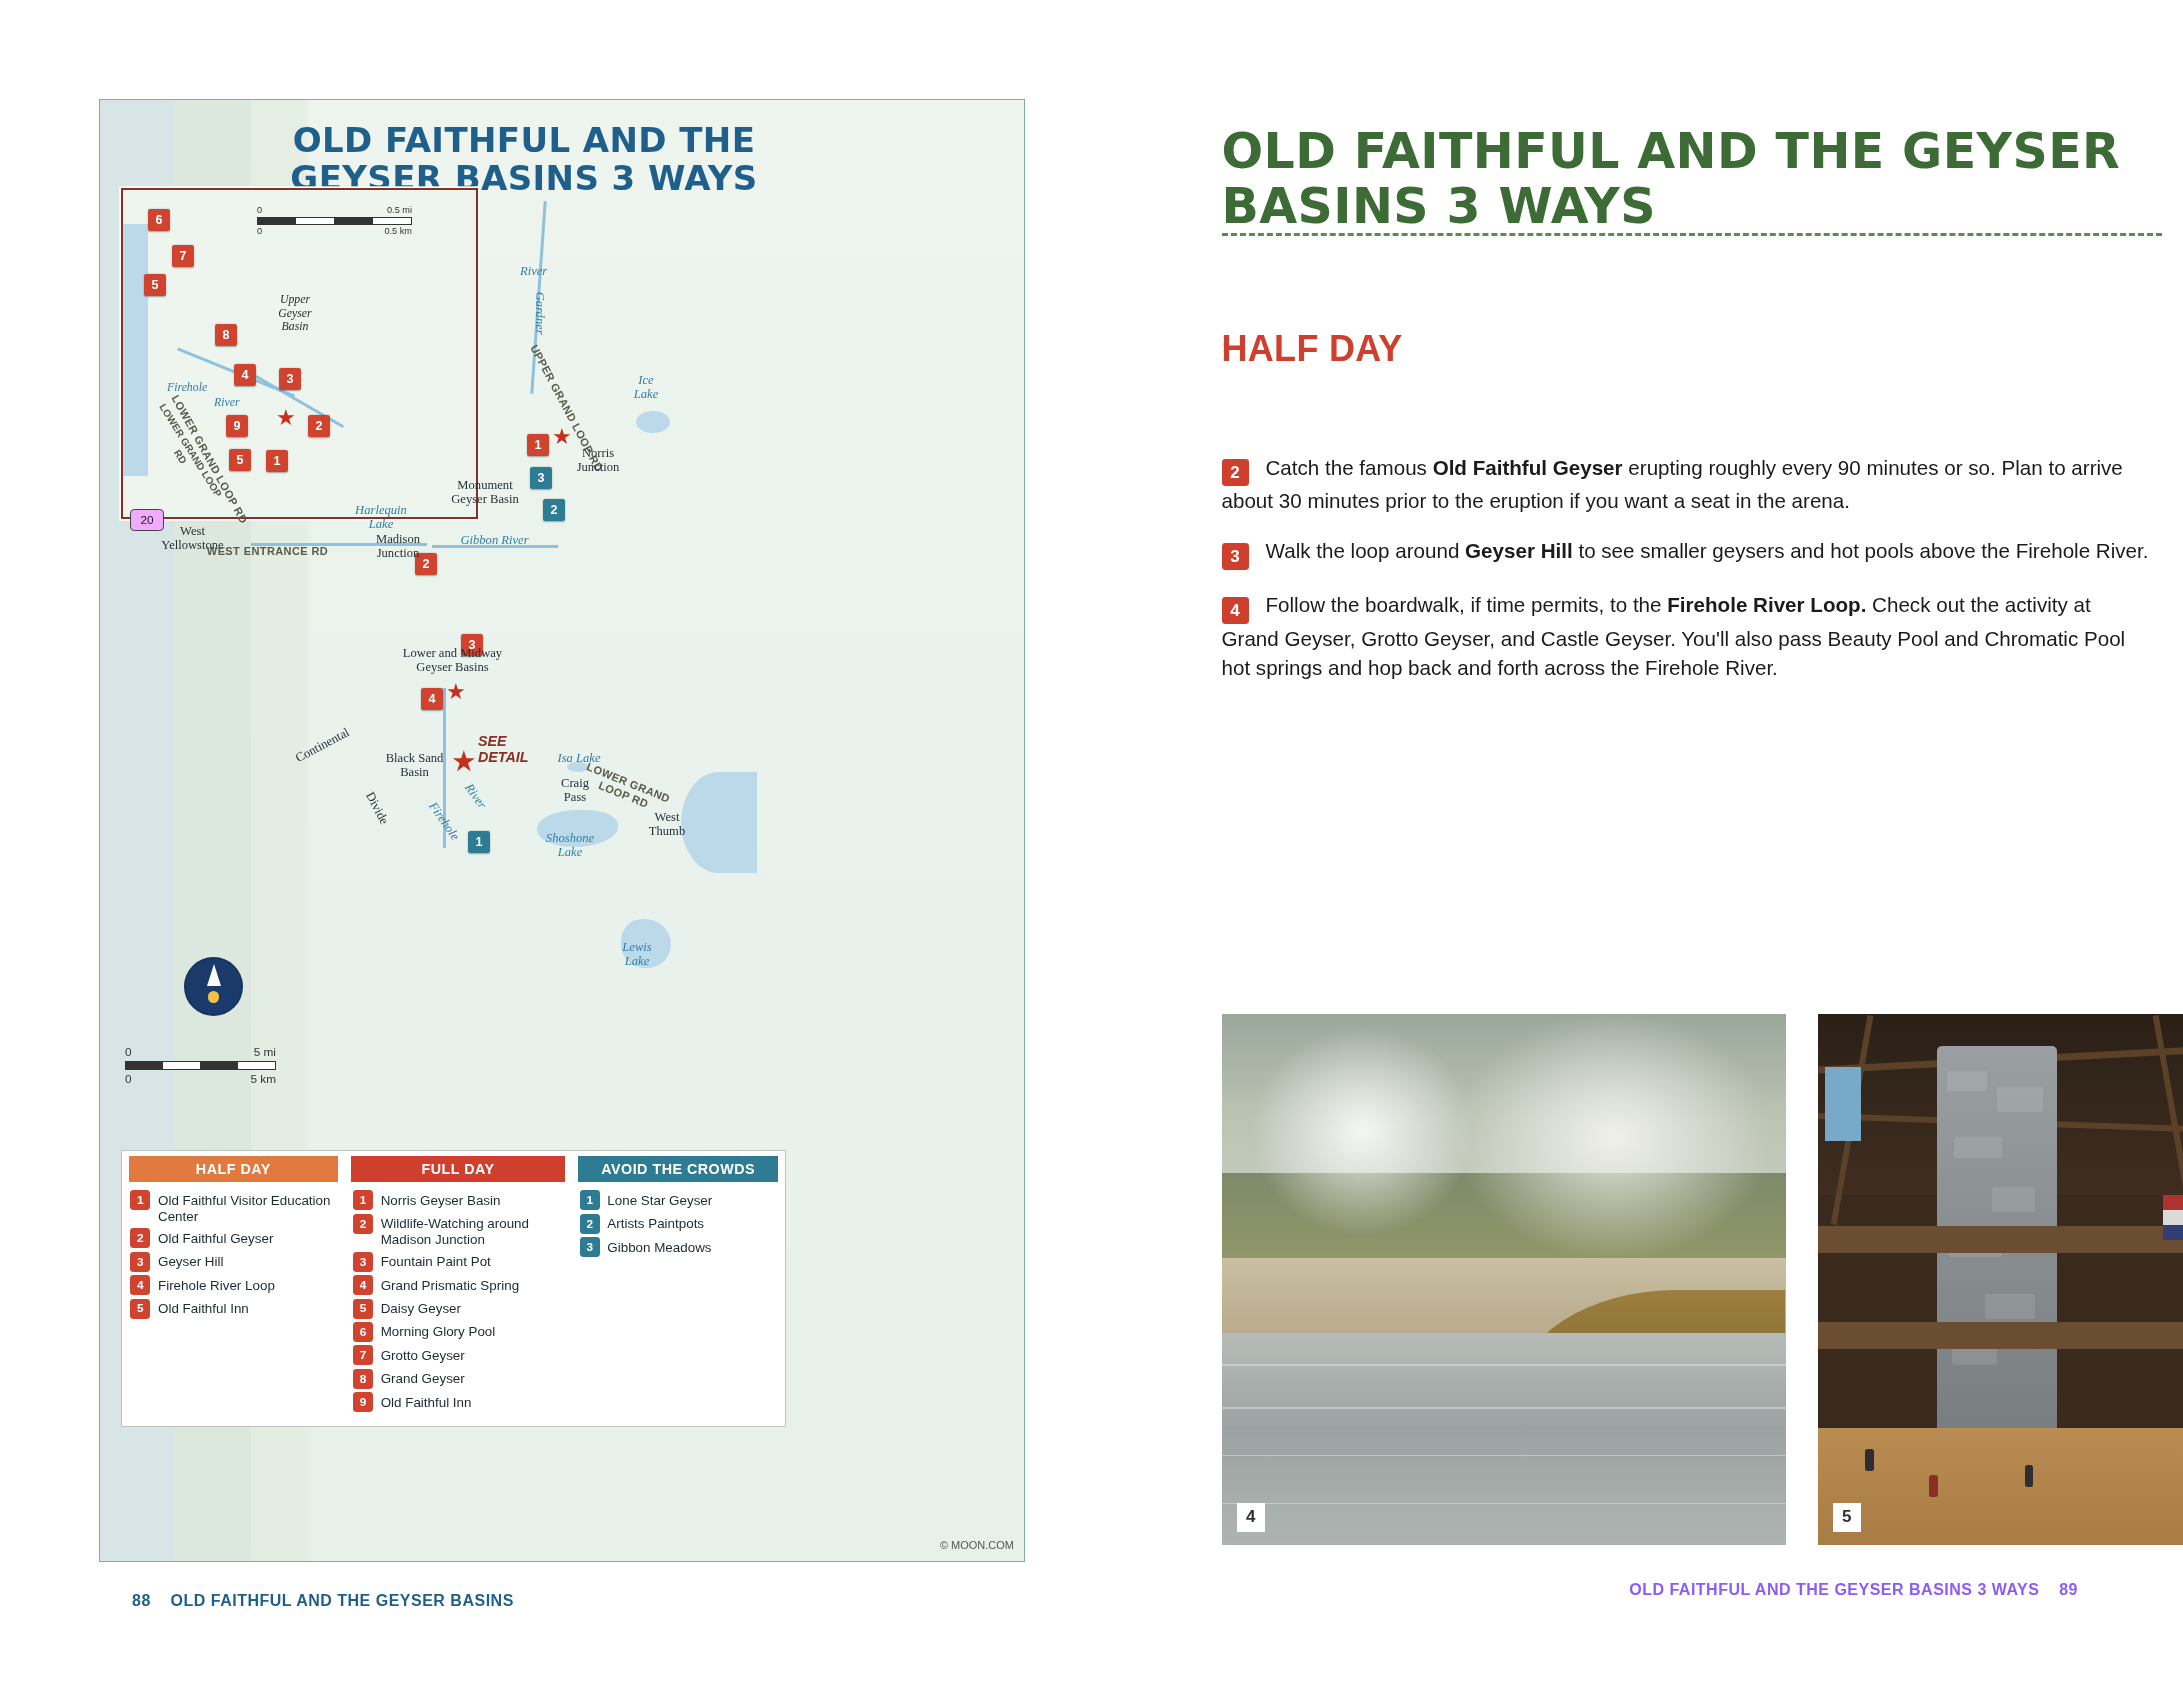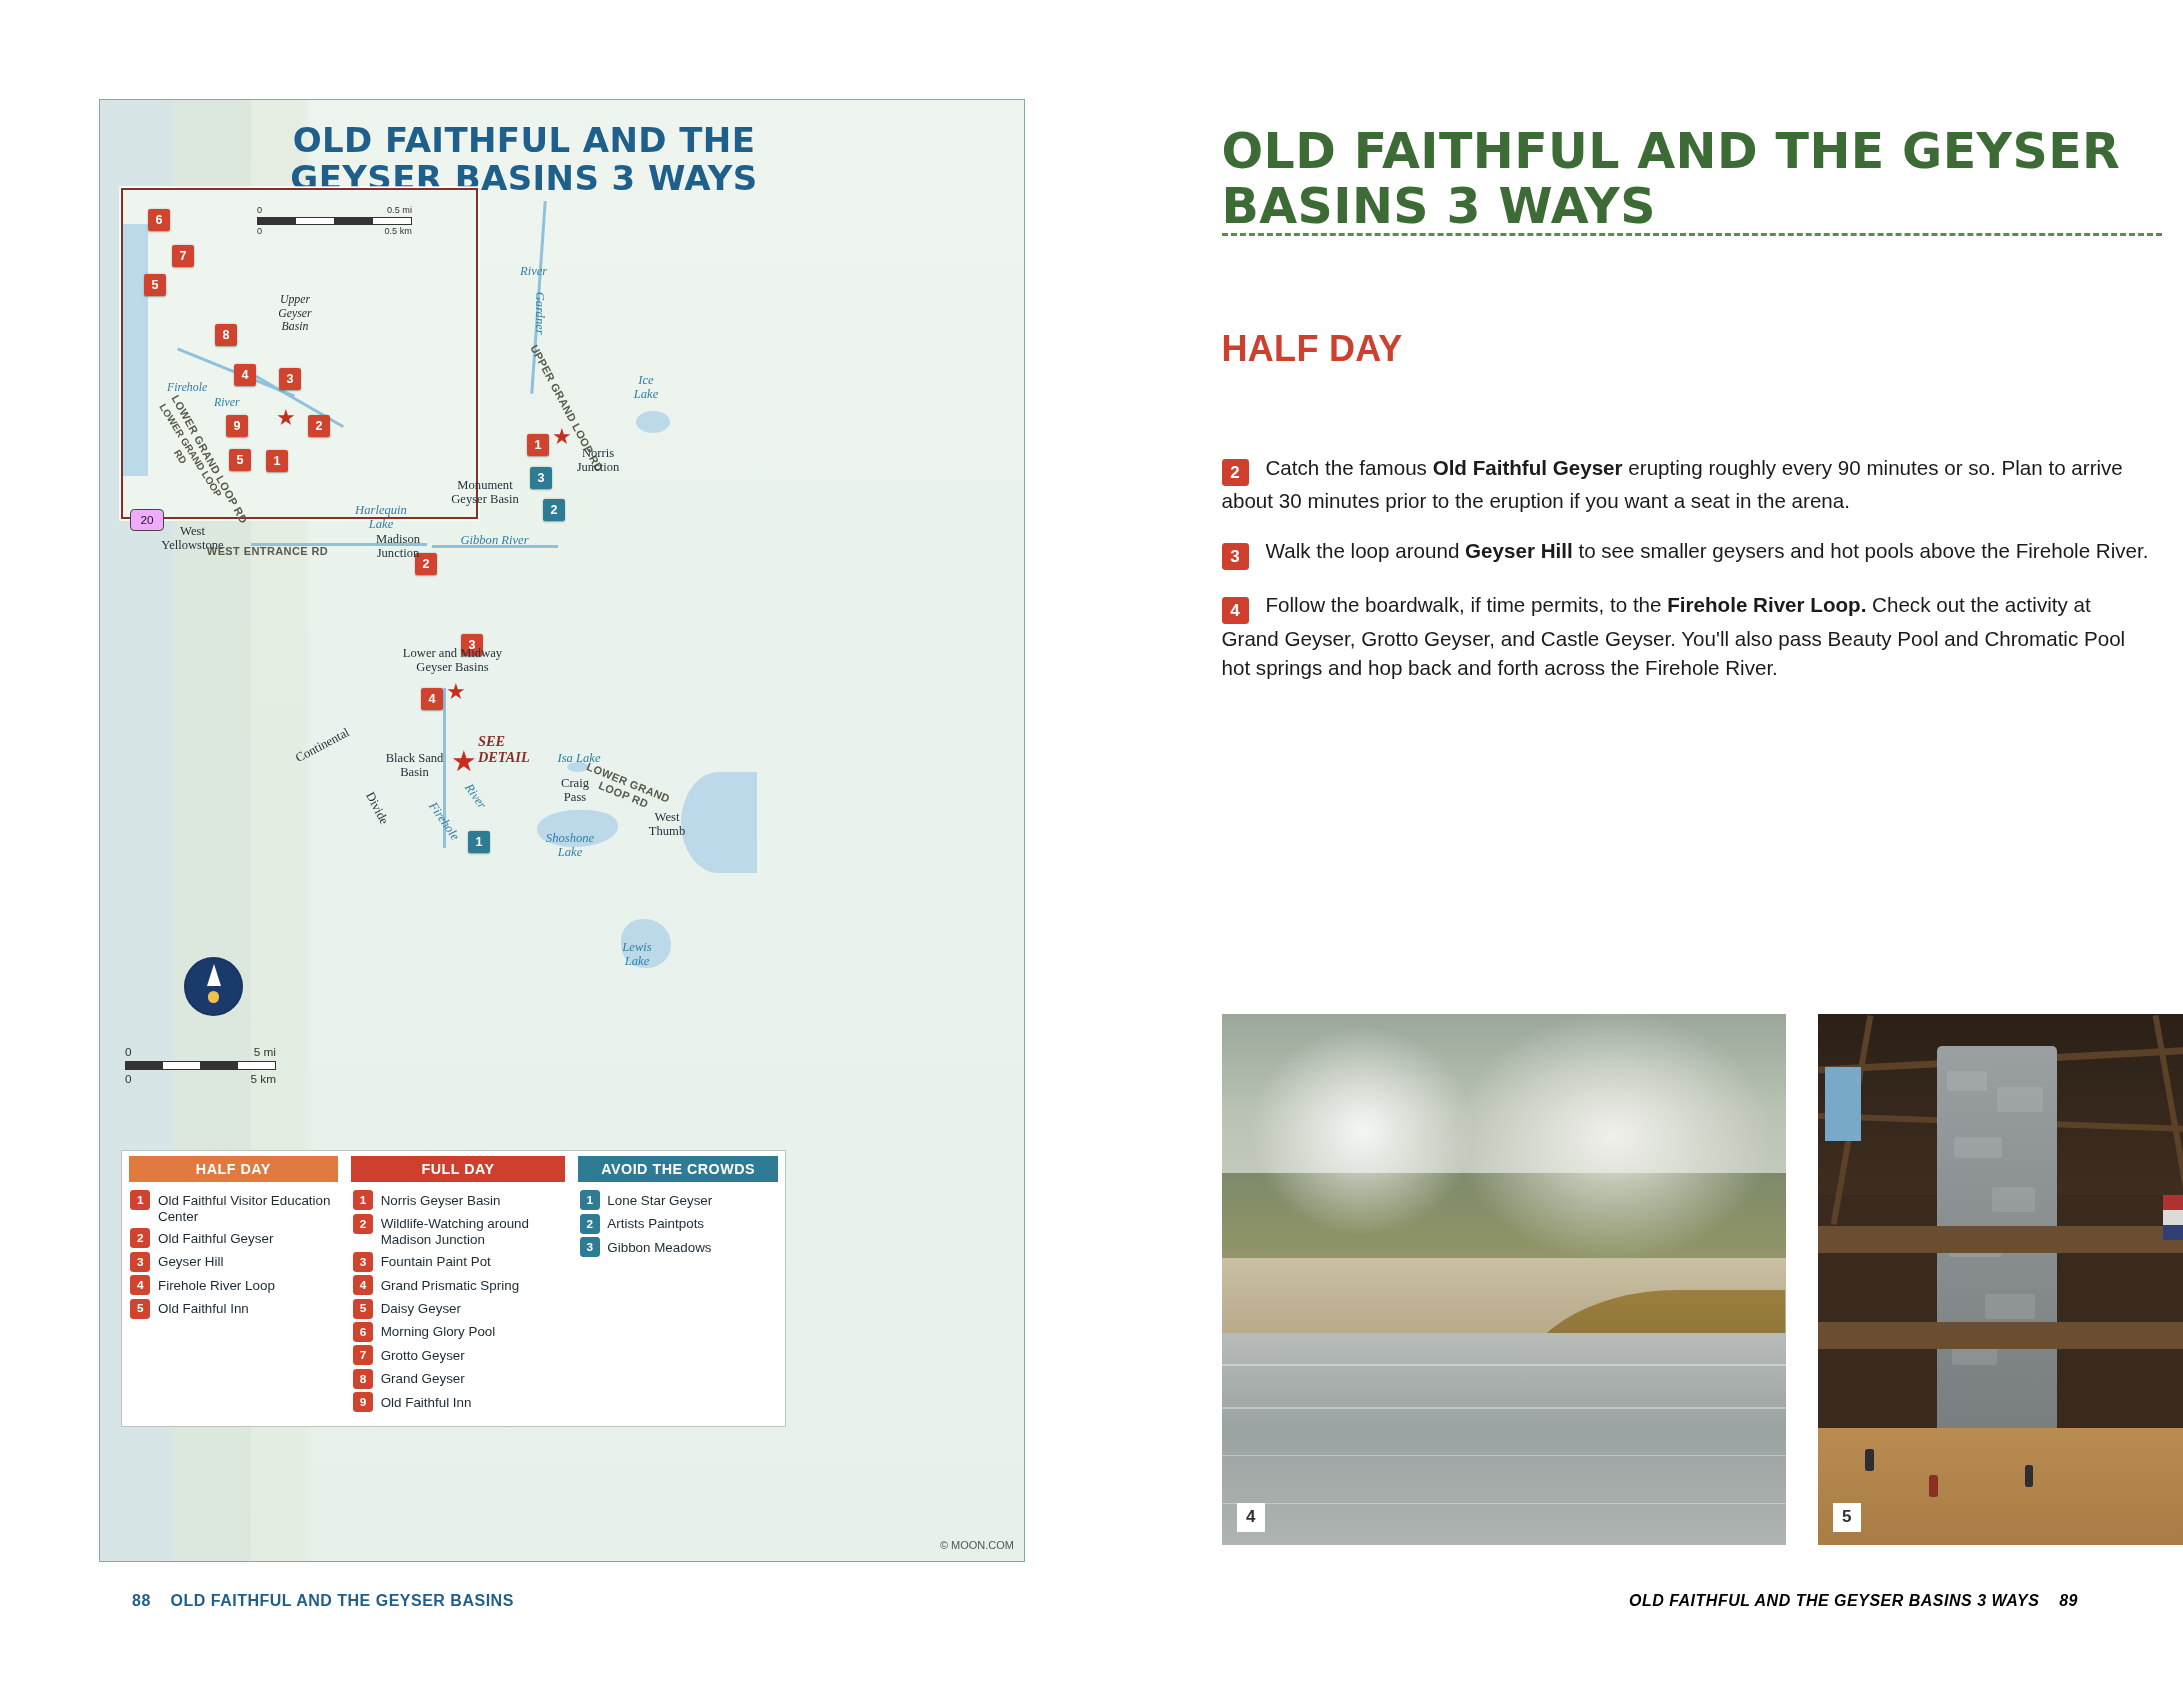--- a/index.html
+++ b/index.html
@@ -205,21 +205,21 @@
   }
   .mlabel.road {
     color: #5a5a4a;
     font-weight: bold;
     font-size: 11px;
     letter-spacing: 0.4px;
     font-family: "Liberation Sans", sans-serif;
   }
   .see-detail {
     position: absolute;
-    font-family: Liberation Serif, serif;
+    font-family: Liberation Sans, sans-serif;
     font-style: italic;
     font-weight: bold;
     font-size: 14.3px;
     color: #8a2f23;
     line-height: 1.1;
   }
   .hwy-shield {
     position: absolute;
     width: 32px; height: 20px;
     border: 1.7px solid #444;
@@ -293,26 +293,25 @@
     left: 124px;
     bottom: 91px;
     font-size: 16px;
     font-weight: bold;
     color: #1f5f8b;
     letter-spacing: 0.5px;
   }
   .footer-right {
     position: absolute;
     right: 105px;
-    bottom: 91px;
+    bottom: 102px;
     font-size: 16px;
     font-weight: bold;
-    color: #000000;
+    color: #8b5cf6;
     letter-spacing: 0.5px;
-    font-style: italic;
   }
 
   
   .headline {
     position: absolute;
     left: 0;
     top: 92px;
     width: 940px;
     font-family: "DejaVu Sans", sans-serif;
     font-weight: bold;

